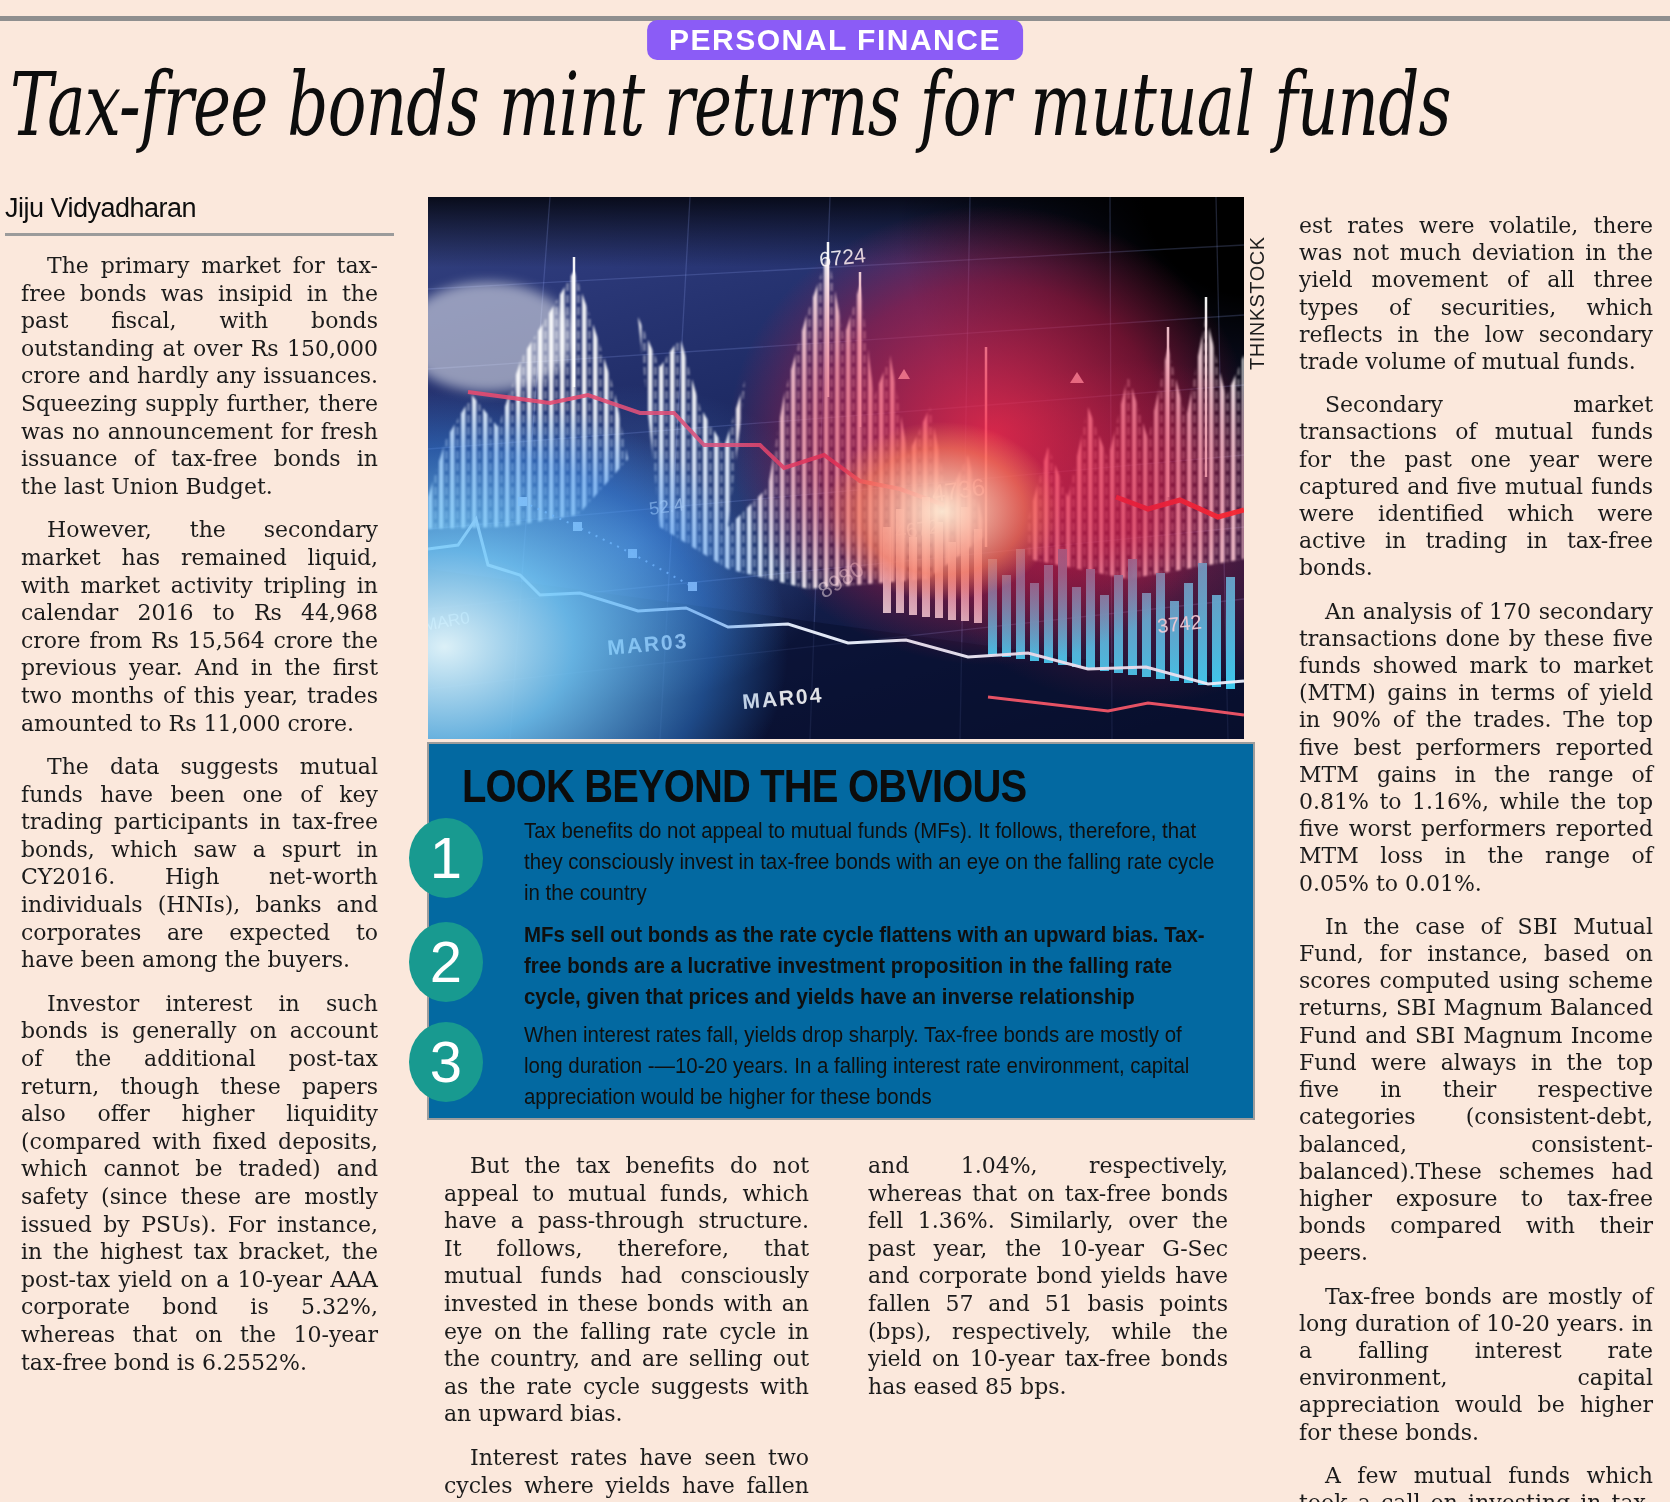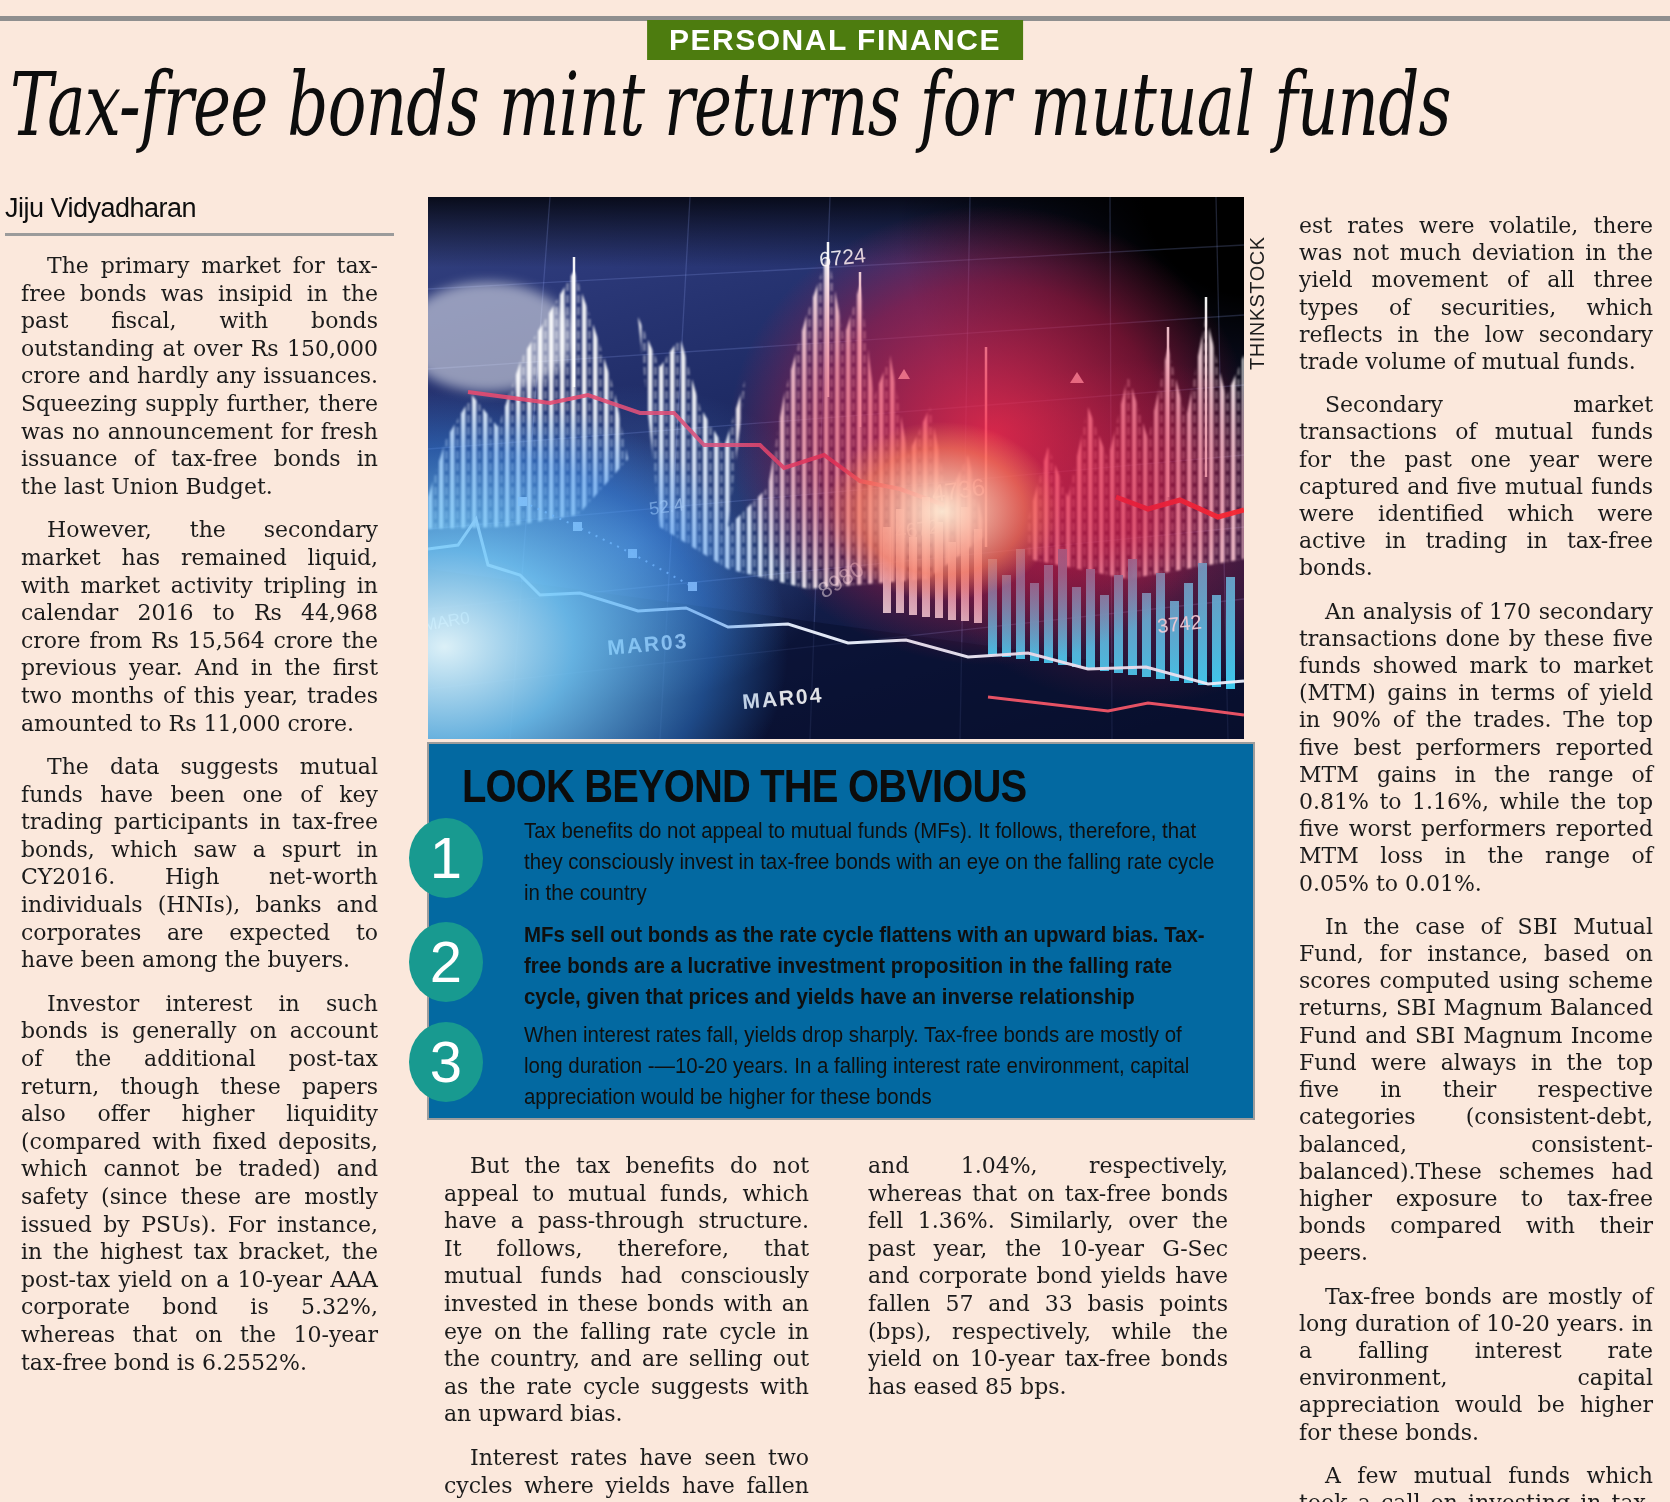--- a/index.html
+++ b/index.html
@@ -4,22 +4,22 @@
 <style>
   html,body{margin:0;padding:0;}
   body{
     width:1670px;height:1502px;position:relative;overflow:hidden;
     background:#fbe8dc;color:#1b1b1b;
     font-family:"DejaVu Serif", serif;
   }
   .topline{position:absolute;top:16px;left:0;width:1670px;height:5px;background:#8f8f8f;}
   .kicker{
     position:absolute;top:20px;left:50%;transform:translateX(-50%);
-    background:#4d7c0f;color:#fff;font-family:"Liberation Sans",sans-serif;
-    font-weight:bold;font-size:30px;line-height:40px;padding:0 22px;letter-spacing:1.5px;white-space:nowrap;
+    background:#8b5cf6;color:#fff;font-family:"Liberation Sans",sans-serif;
+    font-weight:bold;font-size:30px;line-height:40px;padding:0 22px;letter-spacing:1.5px;white-space:nowrap;border-radius:10px;
   }
   .headline{
     position:absolute;top:50px;left:10px;font-style:italic;font-weight:500;
     font-size:88px;line-height:110px;white-space:nowrap;letter-spacing:-1px;
     transform:scaleX(.73);transform-origin:0 0;color:#0d0d0d;
   }
   .col{position:absolute;text-align:justify;font-size:22px;line-height:27.6px;}
   .col p{margin:16px;}
   .col p.ind{text-indent:26px;}
   #col-left{left:5px;top:192px;width:389px;}
@@ -217,21 +217,21 @@
       <span>3</span>
     </div>
   <div class="item" style="top:276px;">When interest rates fall, yields drop sharply. Tax-free bonds are mostly of long duration -—10-20 years. In a falling interest rate environment, capital appreciation would be higher for these bonds</div>
 </div>
 
 <div class="col" id="col-midleft">
   <p class="ind">But the tax benefits do not appeal to mutual funds, which have a pass-through structure. It follows, therefore, that mutual funds had consciously invested in these bonds with an eye on the falling rate cycle in the country, and are selling out as the rate cycle suggests with an upward bias.</p>
   <p class="ind">Interest rates have seen two cycles where yields have fallen sharply. In 2014, yields on G-Secs and corporate bonds fell 1.13%</p>
 </div>
 <div class="col" id="col-midright">
-  <p>and 1.04%, respectively, whereas that on tax-free bonds fell 1.36%. Similarly, over the past year, the 10-year G-Sec and corporate bond yields have fallen 57 and 33 basis points (bps), respectively, while the yield on 10-year tax-free bonds has eased 85 bps.</p>
+  <p>and 1.04%, respectively, whereas that on tax-free bonds fell 1.36%. Similarly, over the past year, the 10-year G-Sec and corporate bond yields have fallen 57 and 51 basis points (bps), respectively, while the yield on 10-year tax-free bonds has eased 85 bps.</p>
 </div>
 
 <div class="col" id="col-right">
   <p>est rates were volatile, there was not much deviation in the yield movement of all three types of securities, which reflects in the low secondary trade volume of mutual funds.</p>
   <p class="ind">Secondary market transactions of mutual funds for the past one year were captured and five mutual funds were identified which were active in trading in tax-free bonds.</p>
   <p class="ind">An analysis of 170 secondary transactions done by these five funds showed mark to market (MTM) gains in terms of yield in 90% of the trades. The top five best performers reported MTM gains in the range of 0.81% to 1.16%, while the top five worst performers reported MTM loss in the range of 0.05% to 0.01%.</p>
   <p class="ind">In the case of SBI Mutual Fund, for instance, based on scores computed using scheme returns, SBI Magnum Balanced Fund and SBI Magnum Income Fund were always in the top five in their respective categories (consistent-debt, balanced, consistent-balanced).These schemes had higher exposure to tax-free bonds compared with their peers.</p>
   <p class="ind">Tax-free bonds are mostly of long duration of 10-20 years. in a falling interest rate environment, capital appreciation would be higher for these bonds.</p>
   <p class="ind">A few mutual funds which took a call on investing in tax-free bonds, timed their investments well and were able to generate alpha for their investors through active management.</p>
   <p class="writer-credit">The writer is senior director,

